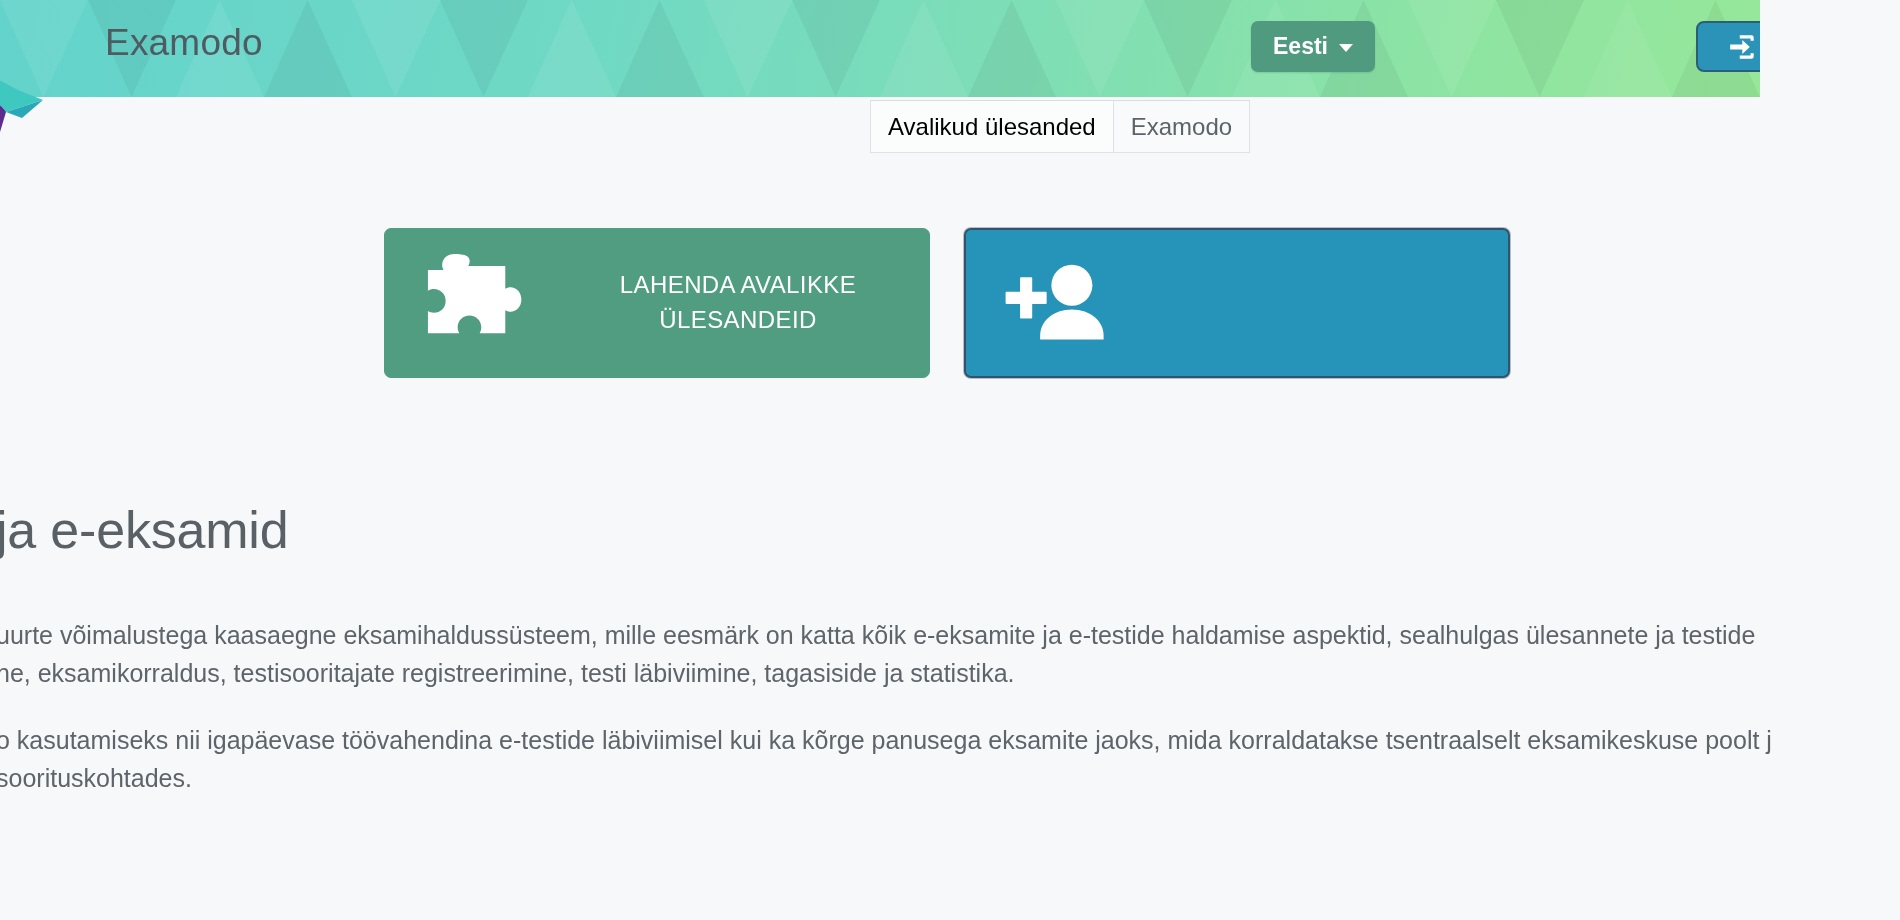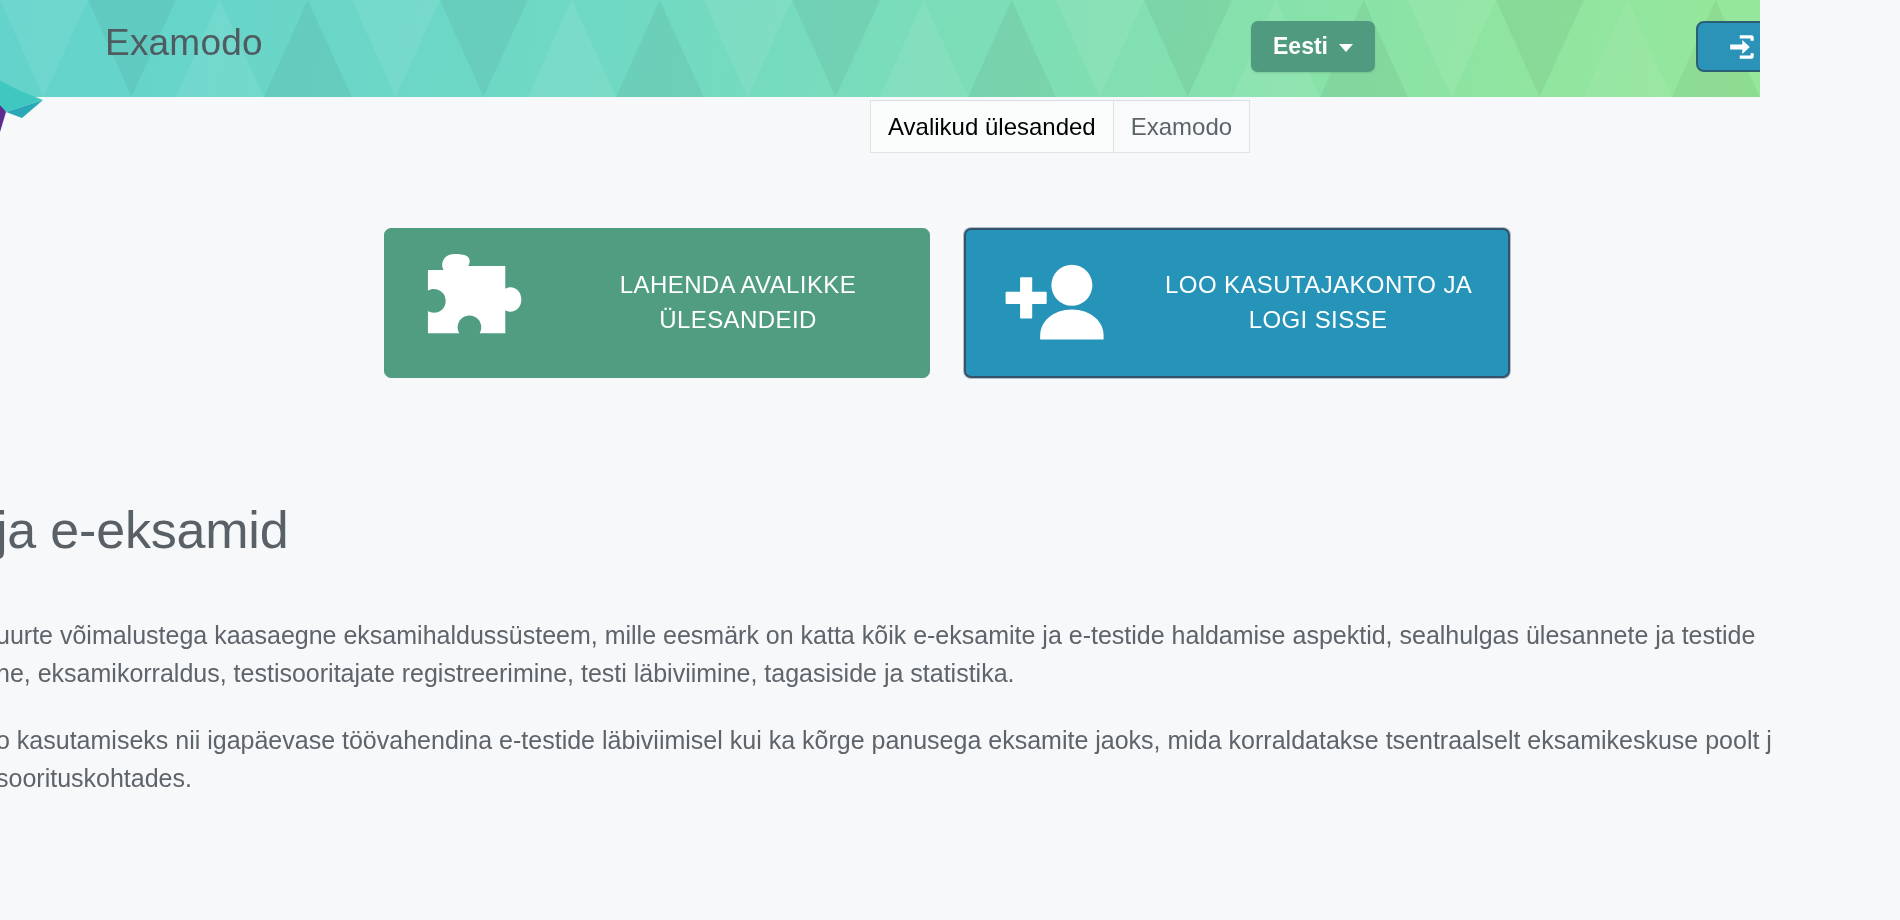--- a/index.html
+++ b/index.html
@@ -252,24 +252,20 @@
 
   <a class="cta cta-blue">
     <span class="cta-icon">
       <svg width="112" height="98" viewBox="0 0 120 100">
         <rect x="6" y="38" width="44" height="13" rx="1" fill="#ffffff"></rect>
         <rect x="21.5" y="22.5" width="13" height="44" rx="1" fill="#ffffff"></rect>
         <circle cx="77" cy="31" r="22" fill="#ffffff"></circle>
         <path fill="#ffffff" d="M77 57c-20 0-34 12.5-34 28v4h68v-4c0-15.5-14-28-34-28z"></path>
       </svg>
     </span>
-    <span class="cta-label">
-      <span>LOO KASUTAJAKONTO JA</span>
-      <span>LOGI SISSE</span>
-    </span>
   </a>
 </div>
 
 <div class="content">
   <h1 class="page-title">ja e-eksamid</h1>
 
   <p class="para para-1">
     <span>uurte võimalustega kaasaegne eksamihaldussüsteem, mille eesmärk on katta kõik e-eksamite ja e-testide haldamise aspektid, sealhulgas ülesannete ja testide</span>
     <span>ne, eksamikorraldus, testisooritajate registreerimine, testi läbiviimine, tagasiside ja statistika.</span>
   </p>

